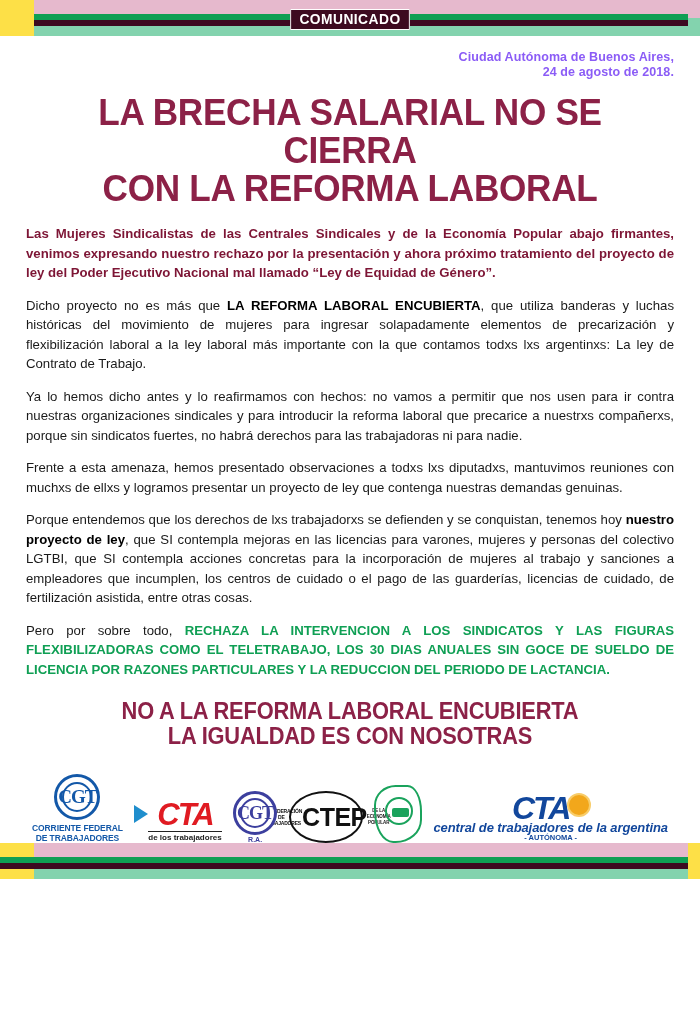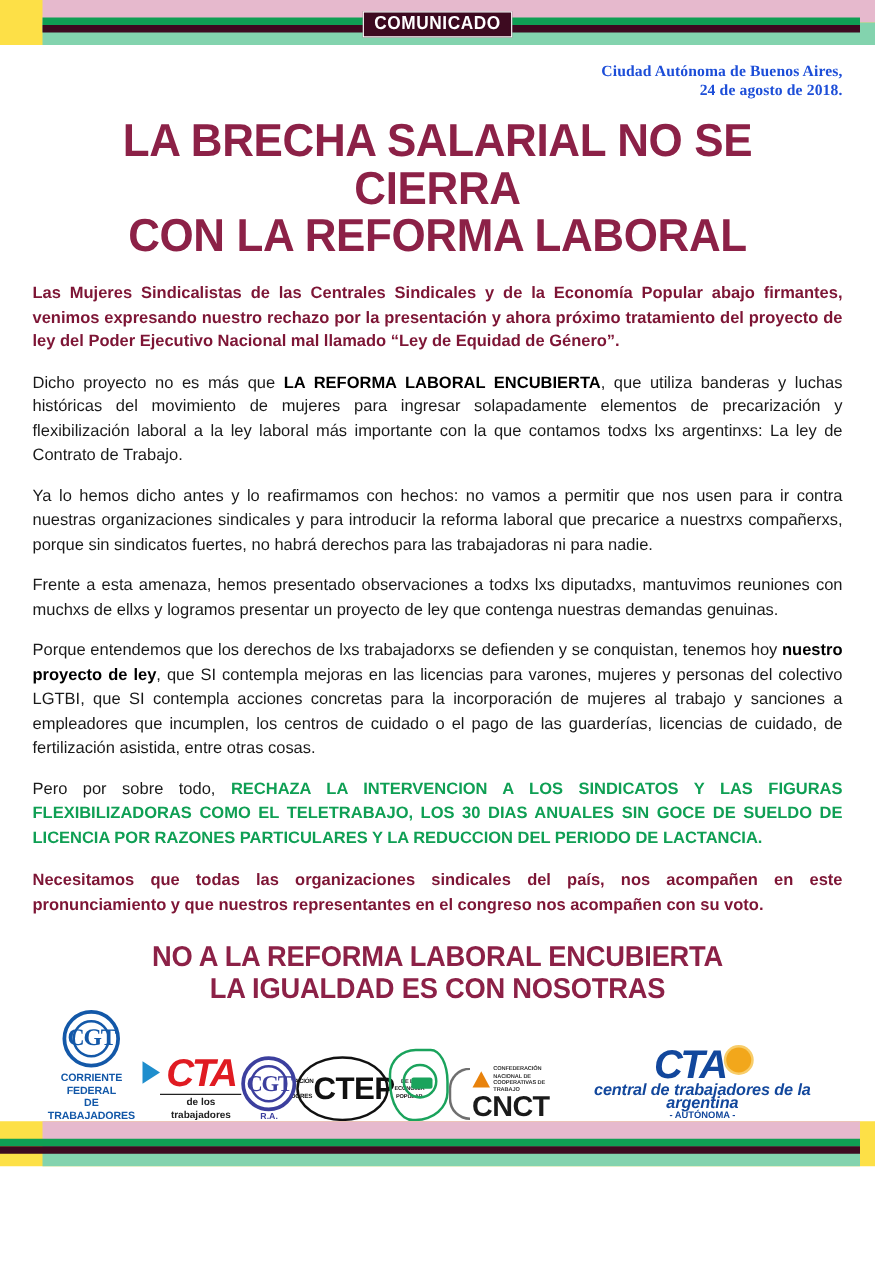--- a/index.html
+++ b/index.html
@@ -91,25 +91,25 @@
   
   .sheet {
     padding: 0 26px;
     box-sizing: border-box;
     width: 700px;
   }
 
   .dateline {
     text-align: right;
     margin-top: 14px;
-    color: #1d4ed8;
+    color: #8b5cf6;
     font-weight: bold;
     font-size: 12.5px;
     line-height: 15px;
-    font-family: Liberation Serif, serif;
+    font-family: Liberation Sans, sans-serif;
     letter-spacing: 0.1px;
   }
 
   .headline {
     margin-top: 14px;
     text-align: center;
     color: #8c2147;
     font-family: "Liberation Sans Narrow", "Liberation Sans", sans-serif;
     font-weight: bold;
     font-size: 37px;
@@ -423,21 +423,20 @@
 
 
   <p class="body-par">Ya lo hemos dicho antes y lo reafirmamos con hechos: no vamos a permitir que nos usen para ir contra nuestras organizaciones sindicales y para introducir la reforma laboral que precarice a nuestrxs compañerxs, porque sin sindicatos fuertes, no habrá derechos para las trabajadoras ni para nadie.</p>
 
   <p class="body-par">Frente a esta amenaza, hemos presentado observaciones a todxs lxs diputadxs, mantuvimos reuniones con muchxs de ellxs y logramos presentar un proyecto de ley que contenga  nuestras demandas genuinas.</p>
 
   <p class="body-par"><span>Porque entendemos que los derechos de lxs trabajadorxs se defienden y se conquistan, tenemos hoy </span><b>nuestro proyecto de ley</b><span>, que SI contempla mejoras en las licencias para varones, mujeres y personas del colectivo LGTBI,  que SI contempla acciones concretas para la incorporación de mujeres al trabajo y sanciones a empleadores que incumplen, los centros de cuidado o el pago de las guarderías, licencias de cuidado, de fertilización asistida,  entre otras cosas.</span></p>
 
   <p class="green-par"><span class="lead">Pero por sobre todo, </span><span>RECHAZA LA INTERVENCION A LOS SINDICATOS Y LAS FIGURAS FLEXIBILIZADORAS COMO EL TELETRABAJO, LOS 30 DIAS ANUALES SIN GOCE DE SUELDO DE LICENCIA POR RAZONES PARTICULARES Y LA REDUCCION DEL PERIODO DE LACTANCIA.</span></p>
 
-  <p class="maroon-par">Necesitamos que todas las organizaciones sindicales del  país, nos acompañen en este pronunciamiento y que  nuestros representantes en el congreso nos acompañen con su voto.</p>
 
   <div class="slogan">
     <div>NO A LA REFORMA LABORAL ENCUBIERTA</div>
     <div>LA IGUALDAD ES CON NOSOTRAS</div>
   </div>
 
   <div class="logo-row">
 
     <div class="logo">
       <div class="cgt-seal">
@@ -471,35 +470,20 @@
       </div>
     </div>
 
     <div class="logo">
       <div class="arg-logo">
         <div class="arg-shape"></div>
         <div class="arg-inner"></div>
       </div>
     </div>
 
-    <div class="logo">
-      <div class="cnct">
-        <div class="cnct-arc"></div>
-        <div class="cnct-right">
-          <div class="cnct-top">
-            <div class="cnct-flame"></div>
-            <div class="cnct-sub">
-              <div>CONFEDERACIÓN NACIONAL DE</div>
-              <div>COOPERATIVAS DE TRABAJO</div>
-            </div>
-          </div>
-          <div class="cnct-main">CNCT</div>
-        </div>
-      </div>
-    </div>
 
     <div class="logo cta-blue-wrap">
       <div class="cta-blue">
         <span>CTA</span>
         <span class="cta-sun"></span>
       </div>
       <div class="cta-blue-cap1">central de trabajadores de la argentina</div>
       <div class="cta-blue-cap2">- AUTÓNOMA -</div>
     </div>
 

